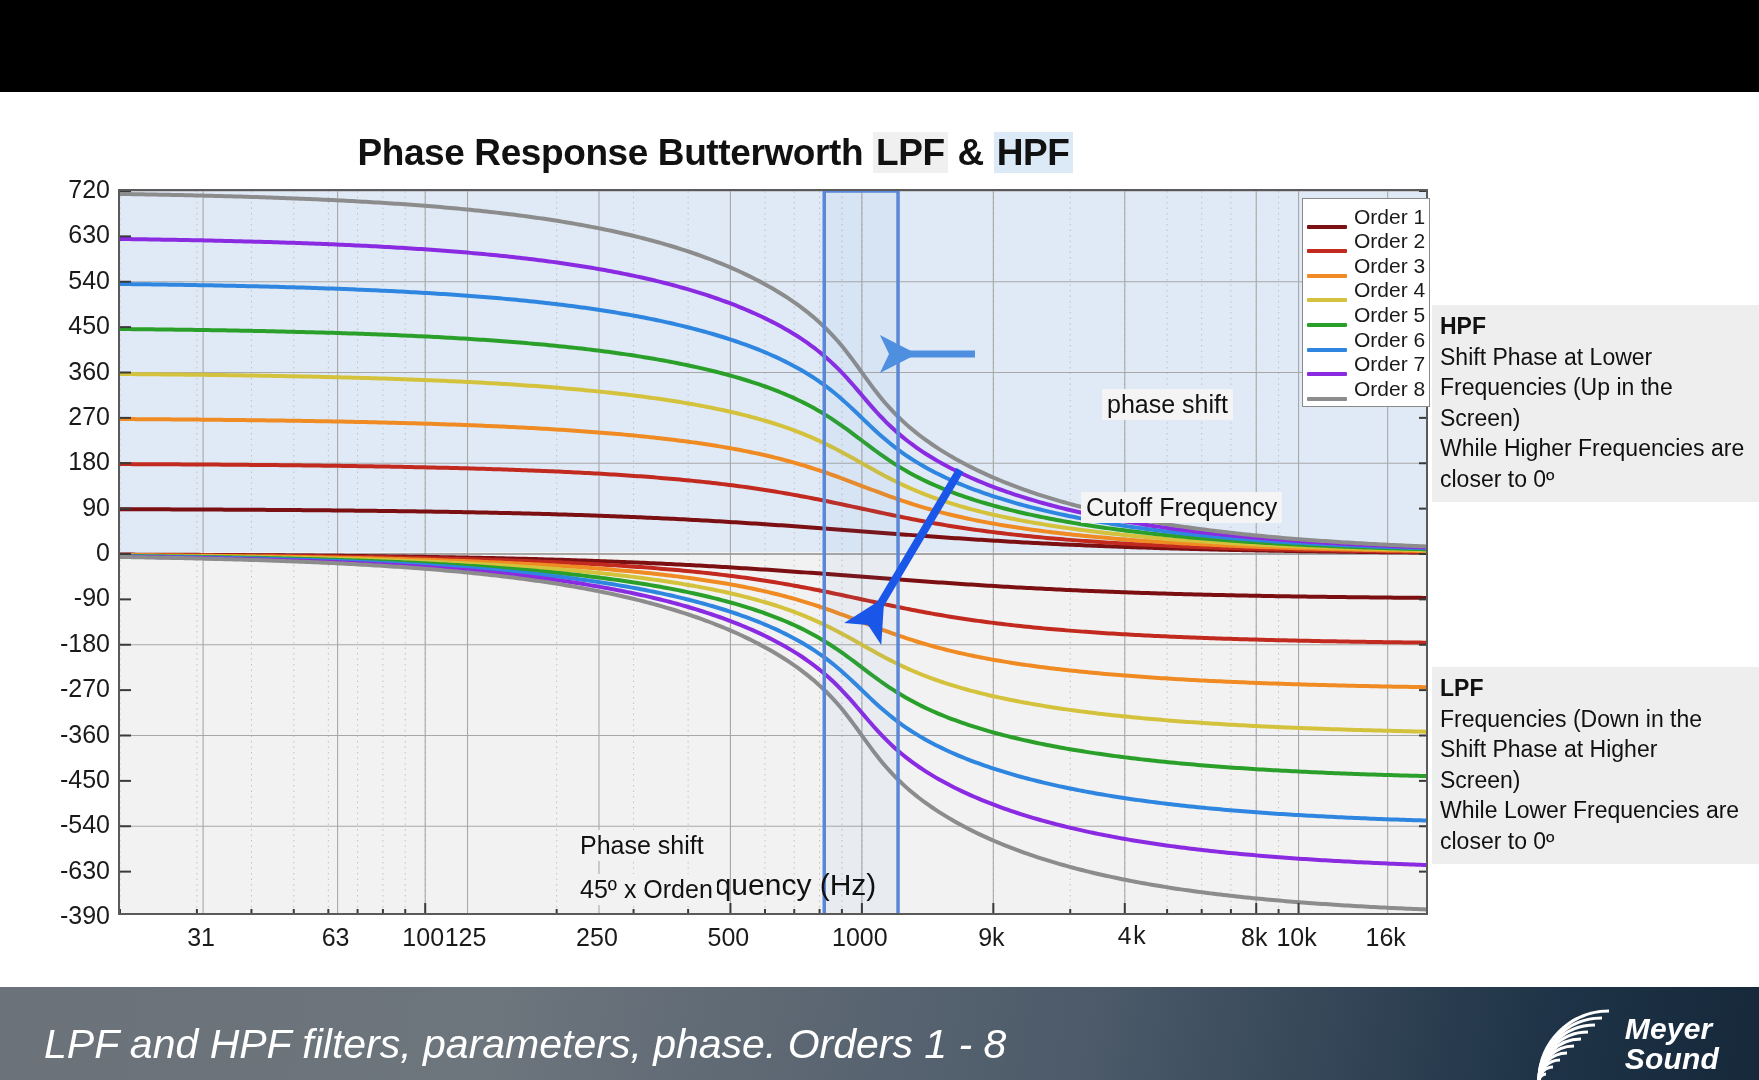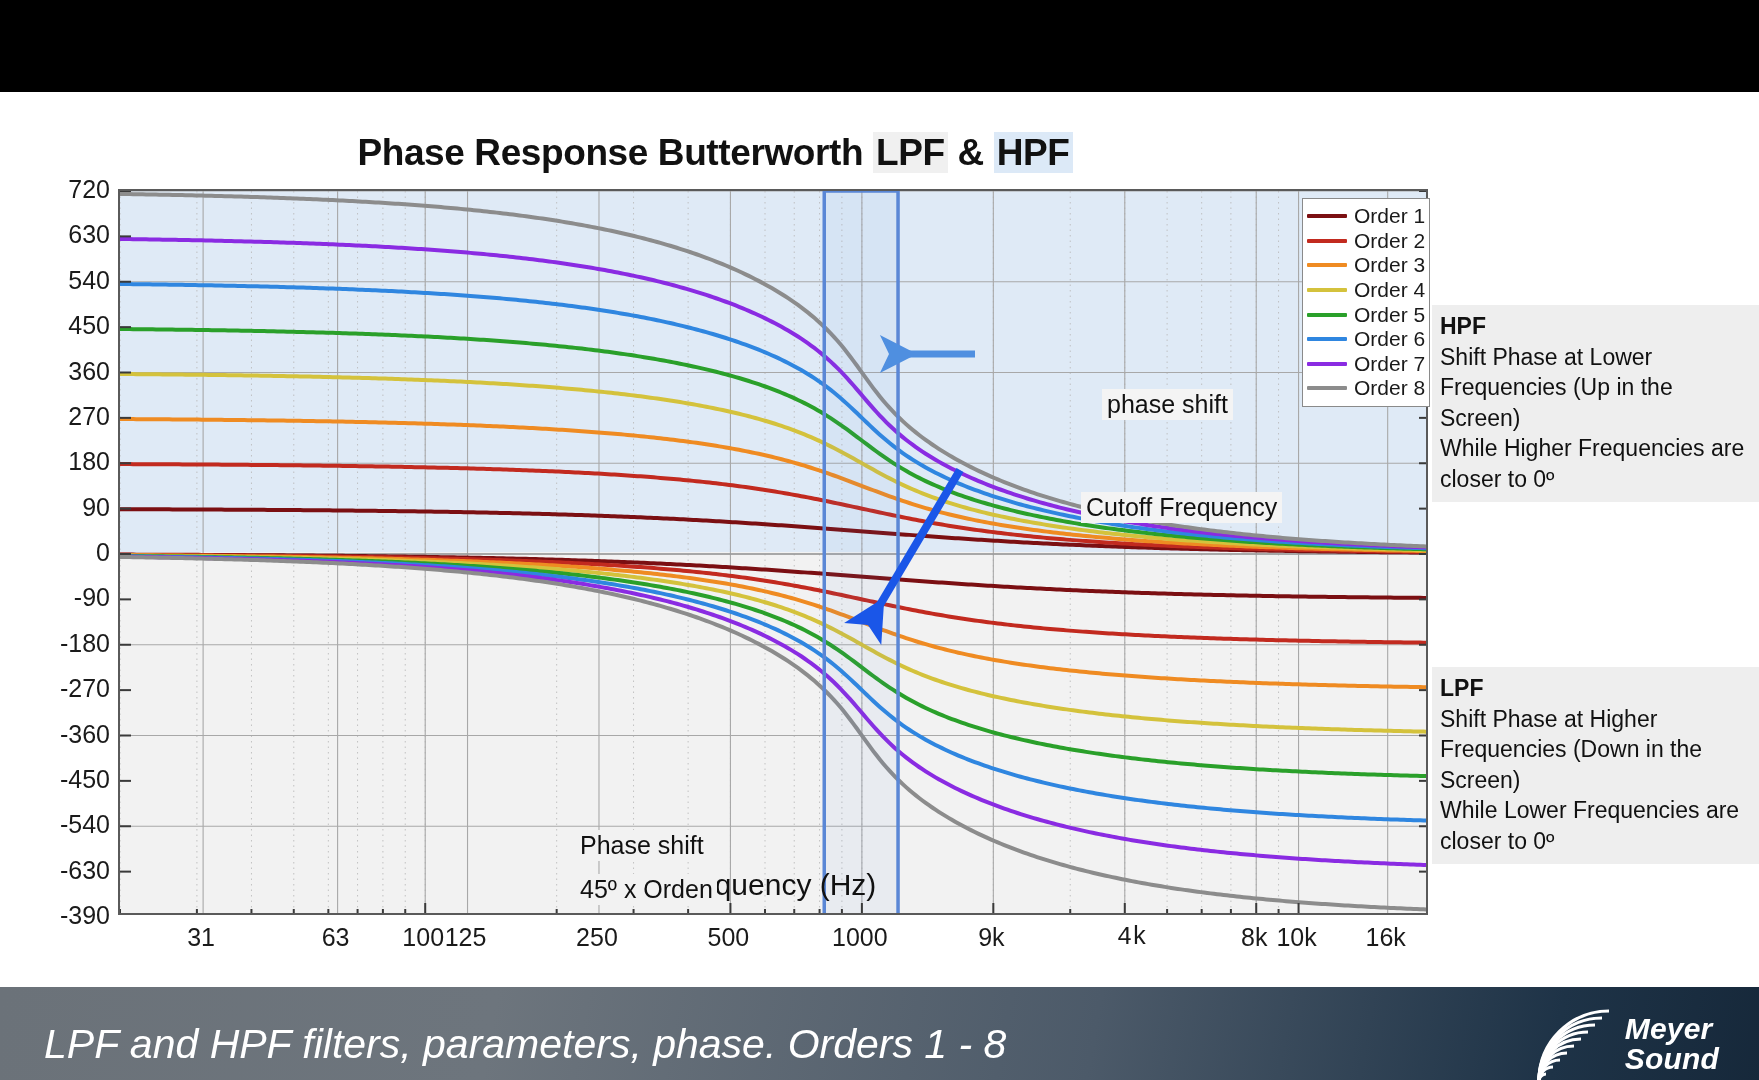--- a/index.html
+++ b/index.html
@@ -77,21 +77,21 @@
   
   .legend {
     position: absolute;
     left: 1184px; top: 9px;
     width: 128px;
     background: #ffffff;
     border: 1.5px solid #8a8a8a;
     padding: 5px 6px 5px 4px;
     z-index: 20;
   }
-  .legend-row { display: flex; align-items: center; height: 24.6px; }
+  .legend-row { display: flex; align-items: flex-end; height: 24.6px; }
   .legend-swatch { width: 40px; height: 4px; border-radius: 1px; flex: 0 0 auto; }
   .legend-label { font-size: 21px; color: #1a1a1a; margin-left: 7px; white-space: nowrap; }
 
   
   .callout {
     position: absolute;
     background: #eeeeee;
     font-size: 23px; line-height: 1.33;
     color: #111;
     padding: 6px 8px 8px 8px;
@@ -392,22 +392,22 @@
       <b>HPF</b>
       <div>Shift Phase at Lower</div>
       <div>Frequencies (Up in the</div>
       <div>Screen)</div>
       <div>While Higher Frequencies are</div>
       <div>closer to 0º</div>
     </div>
 
     <div class="callout callout-lpf">
       <b>LPF</b>
+      <div>Frequencies (Down in the</div>
       <div>Shift Phase at Higher</div>
-      <div>Frequencies (Down in the</div>
       <div>Screen)</div>
       <div>While Lower Frequencies are</div>
       <div>closer to 0º</div>
     </div>
 
     <svg class="overlay-svg" id="overlay" viewBox="0 0 1759 895">
         <defs>
           <marker id="ah-light" markerWidth="6" markerHeight="6" refX="4.2" refY="3" orient="auto" markerUnits="strokeWidth">
             <path d="M 5.5,0.3 L 0.2,3 L 5.5,5.7 L 4.2,3 Z" fill="#4f8fe0"></path>
           </marker>

